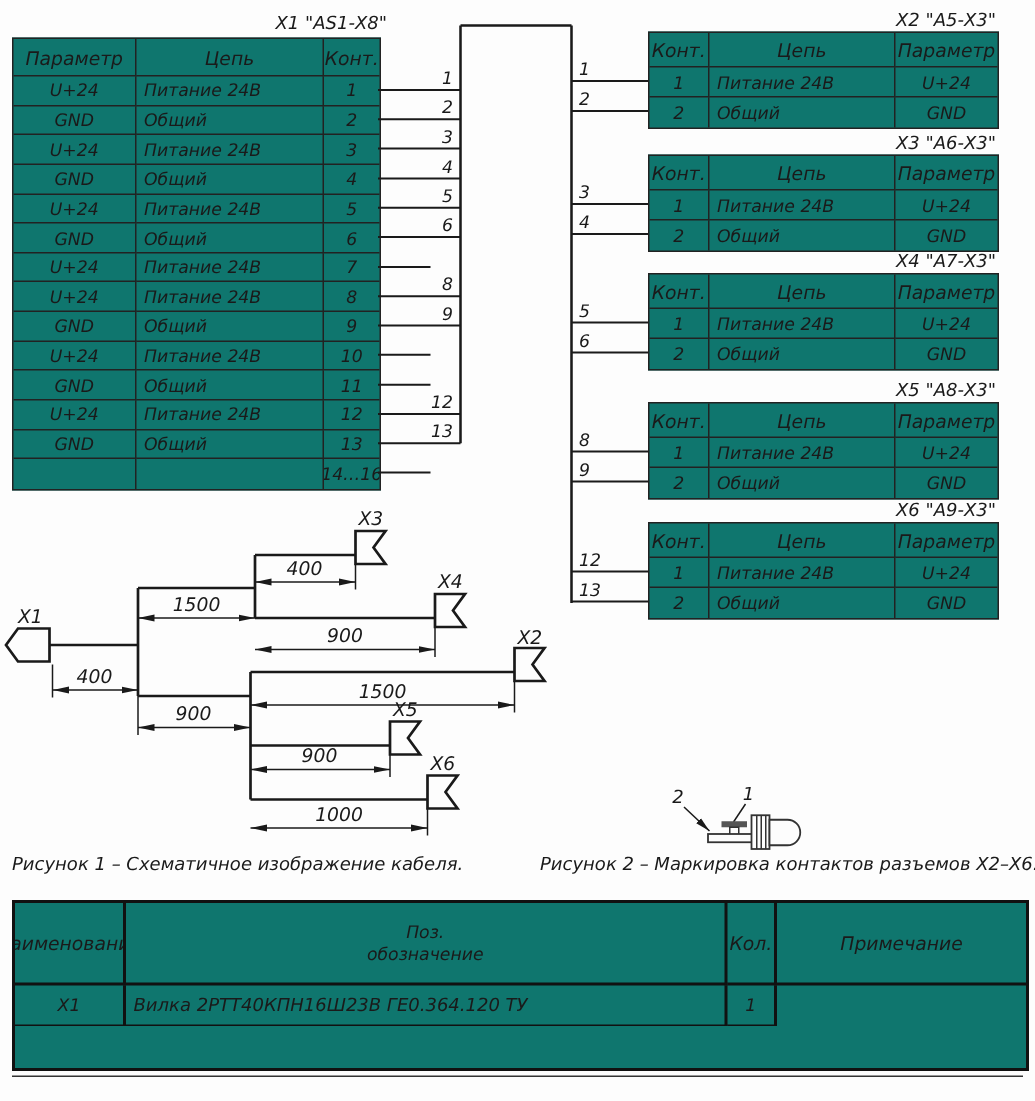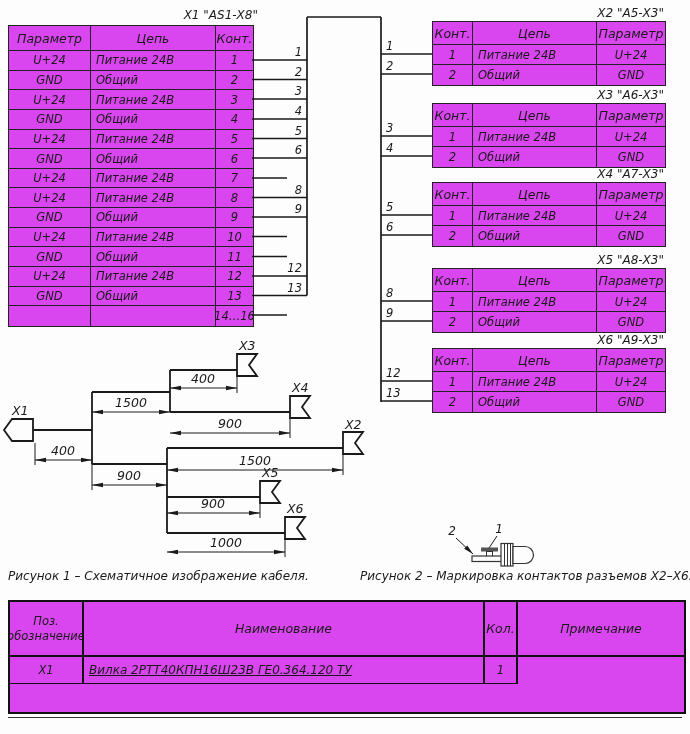--- a/index.html
+++ b/index.html
@@ -1,38 +1,38 @@
 <!DOCTYPE html>
 <html><head>
 <meta charset="utf-8">
 <style>
   html,body{margin:0;padding:0;background:#e8e8e8;}
   *{box-sizing:border-box;}
   #page{position:relative;width:690px;height:734px;background:#fdfdfd;overflow:hidden;
         font-family:"DejaVu Sans",sans-serif;color:#1a1a1a;}
   .cap{position:absolute;font-style:italic;font-size:12px;color:#1a1a1a;white-space:nowrap;}
-  .tbl{position:absolute;display:grid;border:1.6px solid #222;background:#d946ef;}
+  .tbl{position:absolute;display:grid;border:1.6px solid #222;background:#0f766e;}
   .c{border-right:1.1px solid #222;border-bottom:1.1px solid #222;display:flex;align-items:center;
      justify-content:center;font-style:italic;font-size:11.5px;overflow:hidden;white-space:nowrap;}
   .hc{font-size:12.5px;}
   .cl{justify-content:flex-start;padding-left:5px;text-align:center;}
   .x1 .c:nth-child(3n){border-right:none;}
   .x1 .c:nth-last-child(-n+3){border-bottom:none;}
   .rt .c:nth-child(3n){border-right:none;}
   .rt .c:nth-last-child(-n+3){border-bottom:none;}
   .x1{left:8px;top:25px;grid-template-columns:82px 125px 37px;grid-template-rows:25px repeat(14,19.65px);}
   .rt{left:432px;grid-template-columns:40px 124px 68px;grid-template-rows:23px 20px 20px;}
   .pt{left:8px;top:600px;grid-template-columns:74px 401px 33px 166px;grid-template-rows:55px 27px 28px;
       border:2px solid #111;}
   .pt .c{border-right:2px solid #111;border-bottom:1.1px solid #111;}
   .pt .c:nth-child(4n){border-right:none;text-align:center;}
   .pt .c:nth-last-child(-n+4){border-bottom:none;margin-top:36px;}
   .pt .hd{border-bottom:2px solid #111;}
   .prewrap{white-space:pre-line;text-align:center;line-height:1.25;font-size:11.5px;}
-  .nm{font-size:12px;text-decoration:underline;}
+  .nm{font-size:12px;}
   svg{position:absolute;left:0;top:0;}
   svg text{font-family:"DejaVu Sans",sans-serif;font-style:italic;fill:#1a1a1a;}
   .cutline{position:absolute;left:8px;top:717px;width:674px;border-top:1.4px solid #333;}
 </style>
 </head>
 <body>
 
 <div id="page">
 
   <div class="cap" style="left:8px;top:8px;width:250px;text-align:right;">Х1 "АS1-Х8"</div>
@@ -300,23 +300,23 @@
       <line x1="507.5" y1="543.5" x2="507.5" y2="566" stroke="#333" stroke-width="1"></line>
       <line x1="510.5" y1="543.5" x2="510.5" y2="566" stroke="#333" stroke-width="1"></line>
       <path d="M513,546.5 L525,546.5 A8.4,8.4 0 0 1 525,563.5 L513,563.5 Z" fill="#fdfdfd" stroke="#333" stroke-width="1.2"></path>
     </g>
   </svg>
 
   <div class="cap" style="left:8px;top:569px;width:300px;text-align:center;">Рисунок 1 – Схематичное изображение кабеля.</div>
   <div class="cap" style="left:360px;top:569px;width:300px;text-align:center;">Рисунок 2 – Маркировка контактов разъемов Х2–Х6.</div>
 
   <div class="tbl pt">
+    <div class="c hc hd">Наименование</div>
     <div class="c hc hd prewrap">Поз.
 обозначение</div>
-    <div class="c hc hd">Наименование</div>
     <div class="c hc hd">Кол.</div>
     <div class="c hc hd">Примечание</div>
     <div class="c">Х1</div>
     <div class="c cl nm">Вилка 2РТТ40КПН16Ш23В ГЕ0.364.120 ТУ</div>
     <div class="c">1</div>
     <div class="c"></div>
     <div class="c">Х2-Х6</div>
     <div class="c">5</div>
     <div class="c"></div>
   </div>

